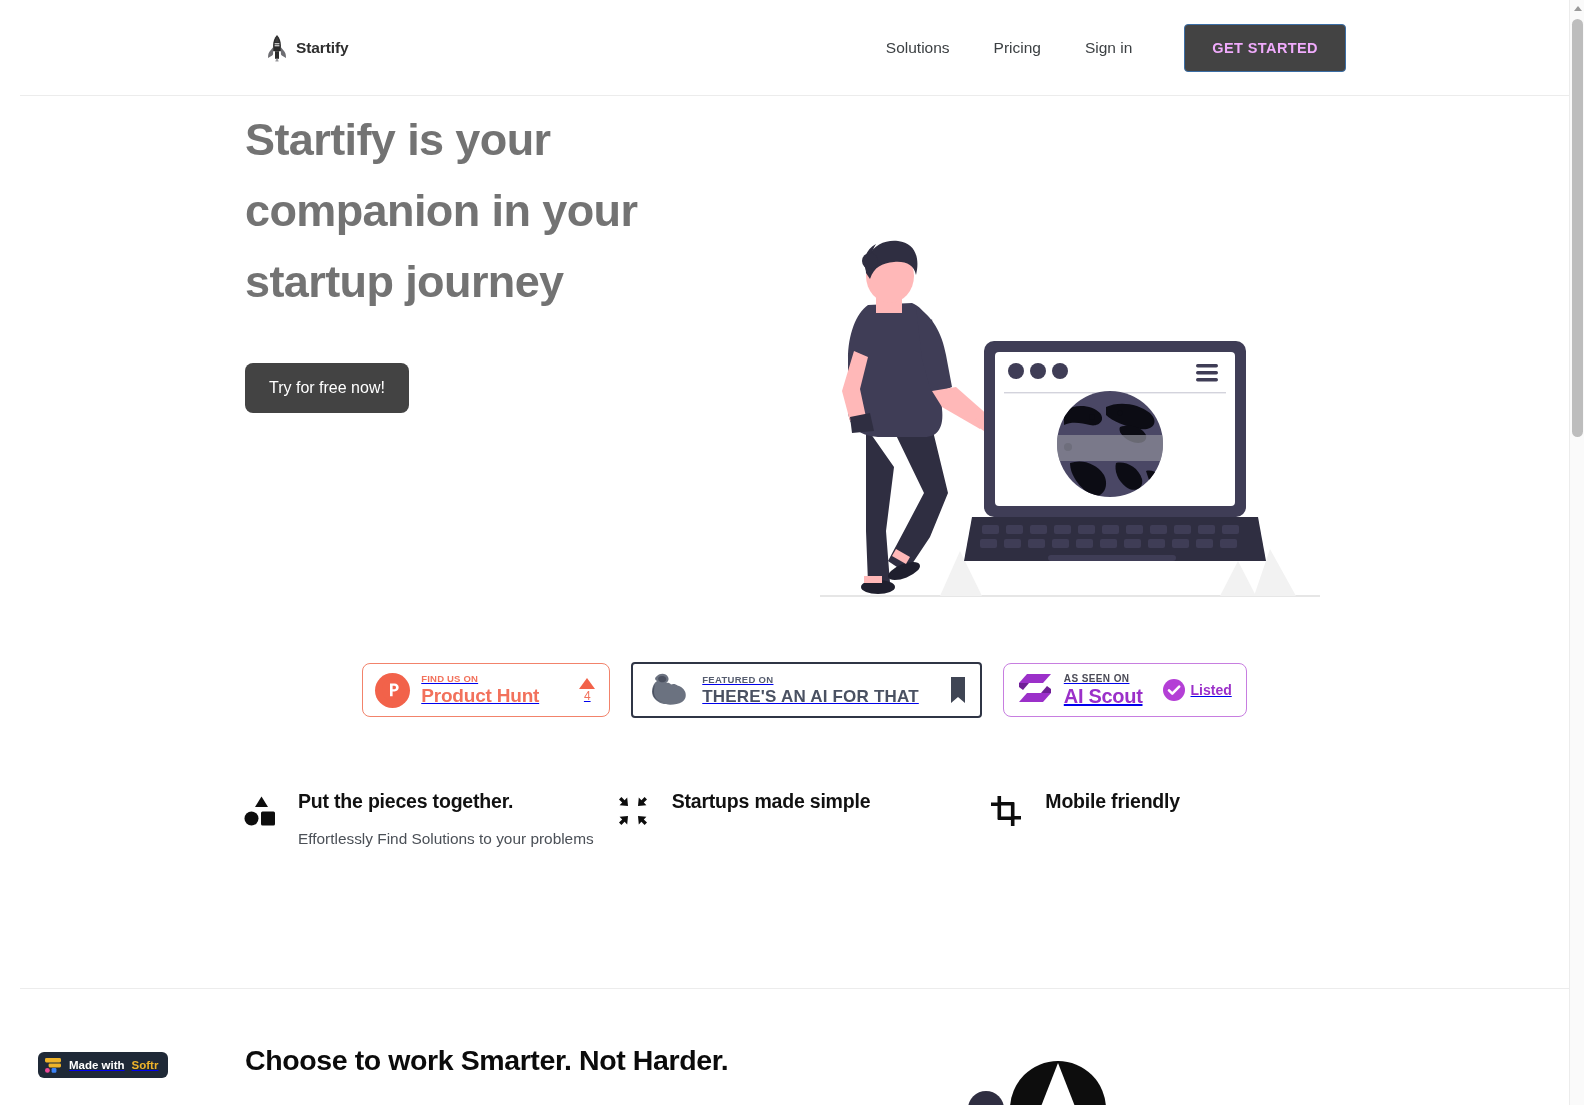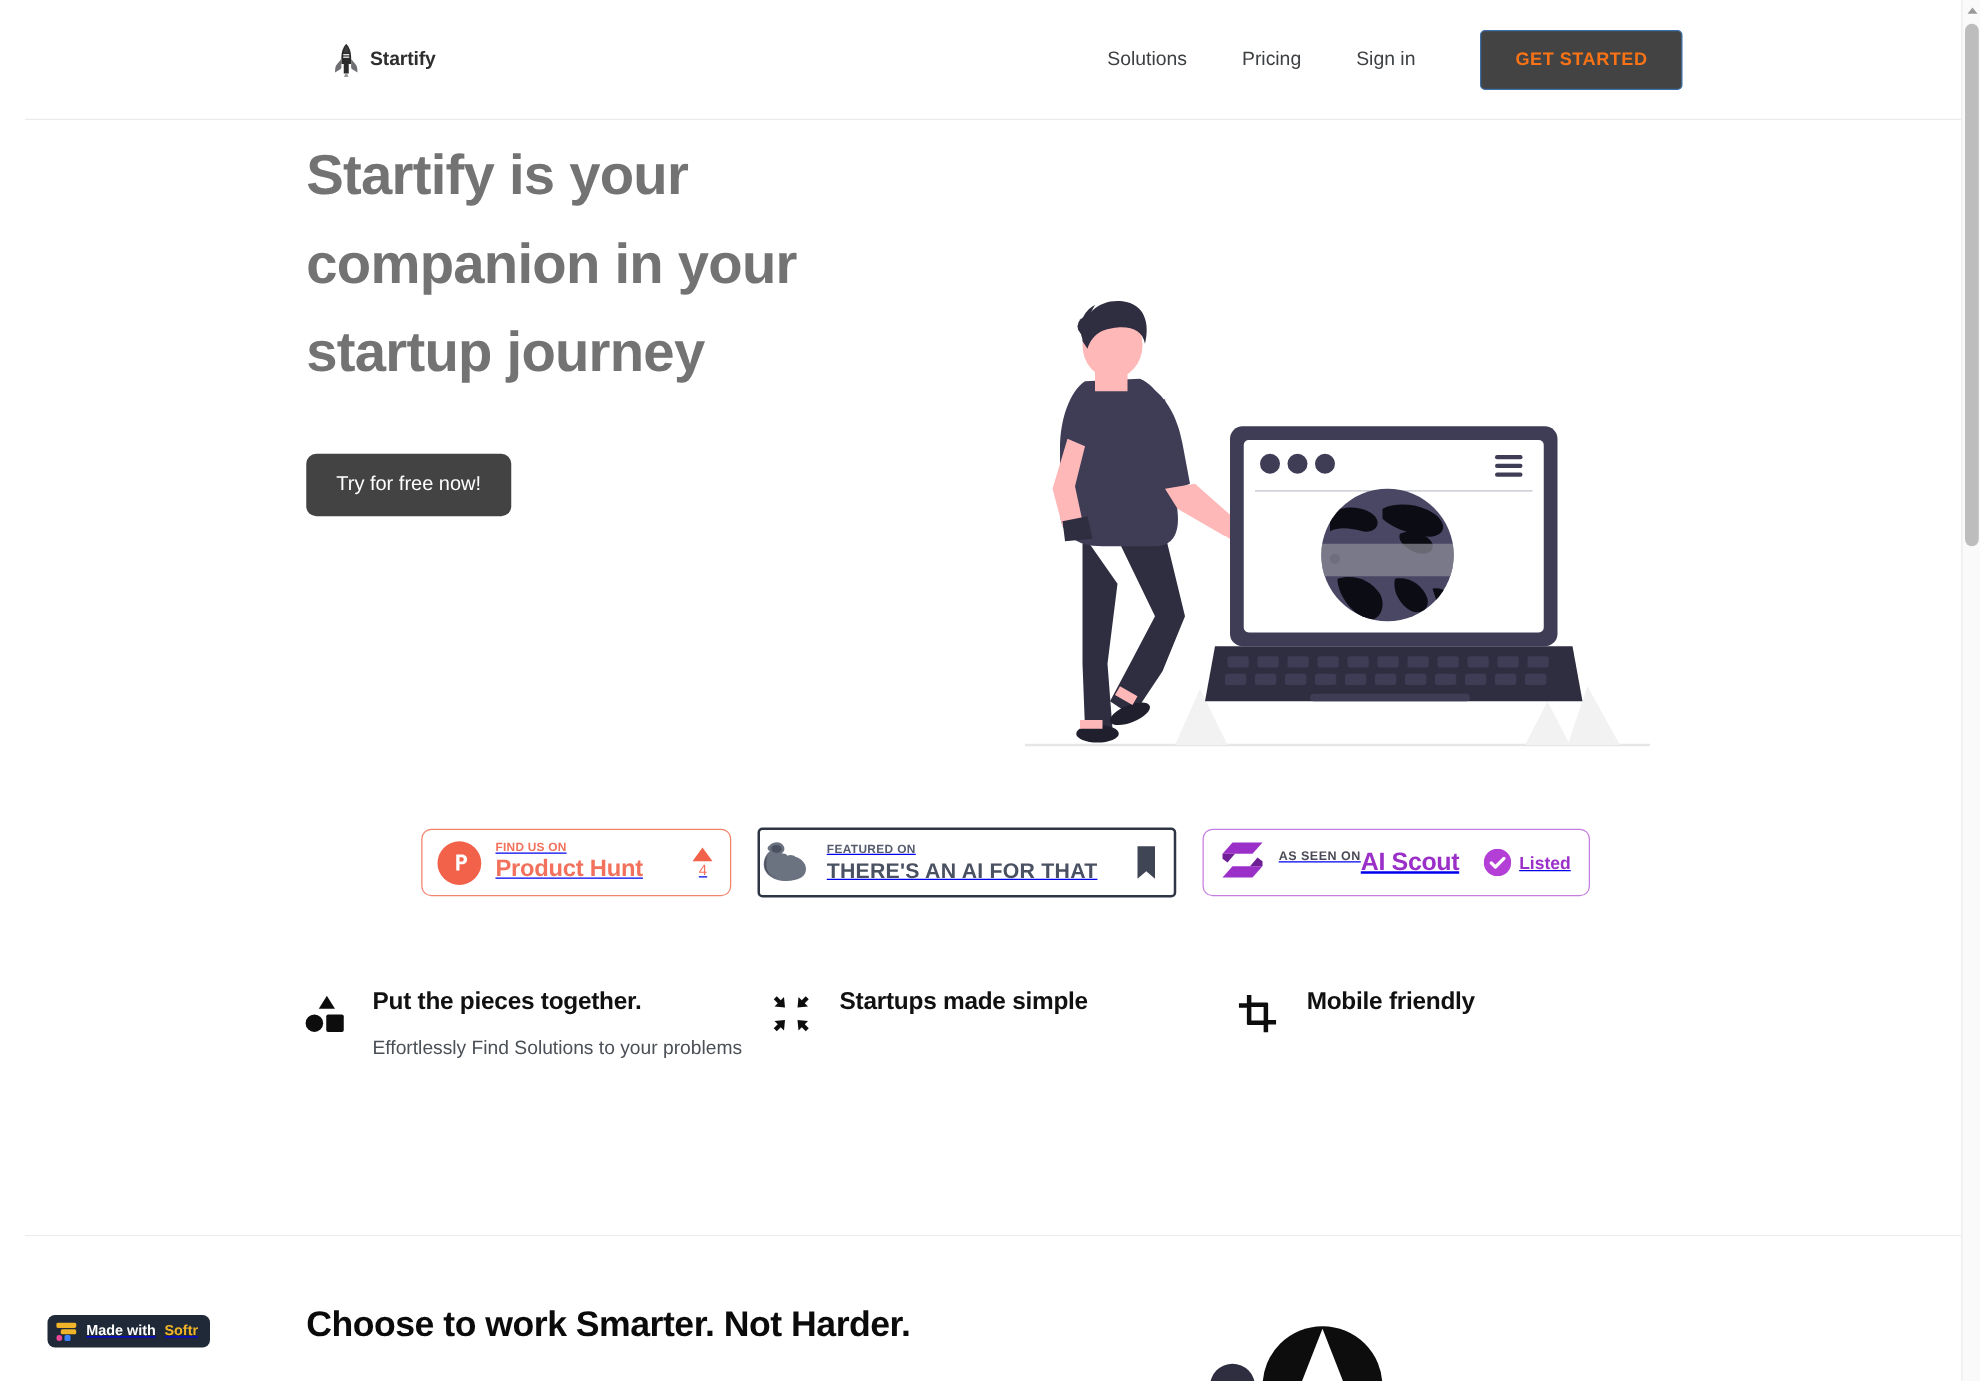--- a/index.html
+++ b/index.html
@@ -76,21 +76,21 @@
     font-size: 15.5px;
     color: #3c4043;
     text-decoration: none;
     padding: 0 22px;
     white-space: nowrap;
     font-weight: 400;
   }
   .cta-btn {
     margin-left: 30px;
     background: #434343;
-    color: #f97316;
+    color: #f0abfc;
     font-size: 14.5px;
     font-weight: 700;
     letter-spacing: 0.4px;
     padding: 15px 27px;
     border: 1px solid #3b6ea5;
     border-radius: 4px;
     cursor: pointer;
     font-family: "Liberation Sans", sans-serif;
     white-space: nowrap;
   }
@@ -197,21 +197,21 @@
     border-right: 8px solid transparent;
     border-bottom: 11px solid #f2624a;
   }
   .ph-count { font-size: 12px; color: #f2715c; font-weight: 400; line-height: 13px; }
 
   
   .badge-taaft {
     border: 2px solid #2f3545;
     border-radius: 4px;
     height: 56px;
-    padding: 0 14px 0 0;
+    padding: 0 14px 0 16px;
     gap: 13px;
     min-width: 296px;
   }
   .taaft-txt { display: flex; flex-direction: column; justify-content: center; }
   .taaft-small {
     font-size: 9.5px; font-weight: 700; color: #555c6e;
     letter-spacing: 0.3px; line-height: 13px;
   }
   .taaft-big {
     font-size: 17px; font-weight: 700; color: #4a5162;
@@ -221,21 +221,21 @@
 
   
   .badge-ais {
     border: 1px solid #c77ee0;
     border-radius: 8px;
     height: 54px;
     padding: 0 14px 0 13px;
     gap: 11px;
     min-width: 243px;
   }
-  .ais-txt { display: flex; flex-direction: row; justify-content: center; }
+  .ais-txt { display: flex; flex-direction: column; justify-content: center; }
   .ais-small {
     font-size: 10px; font-weight: 700; color: #4b4b57;
     letter-spacing: 0.4px; line-height: 13px;
   }
   .ais-big {
     font-size: 20px; font-weight: 700; color: #9b30c9;
     line-height: 23px; letter-spacing: -0.3px;
   }
   .ais-listed {
     margin-left: 9px; display: flex; align-items: center; gap: 6px;

